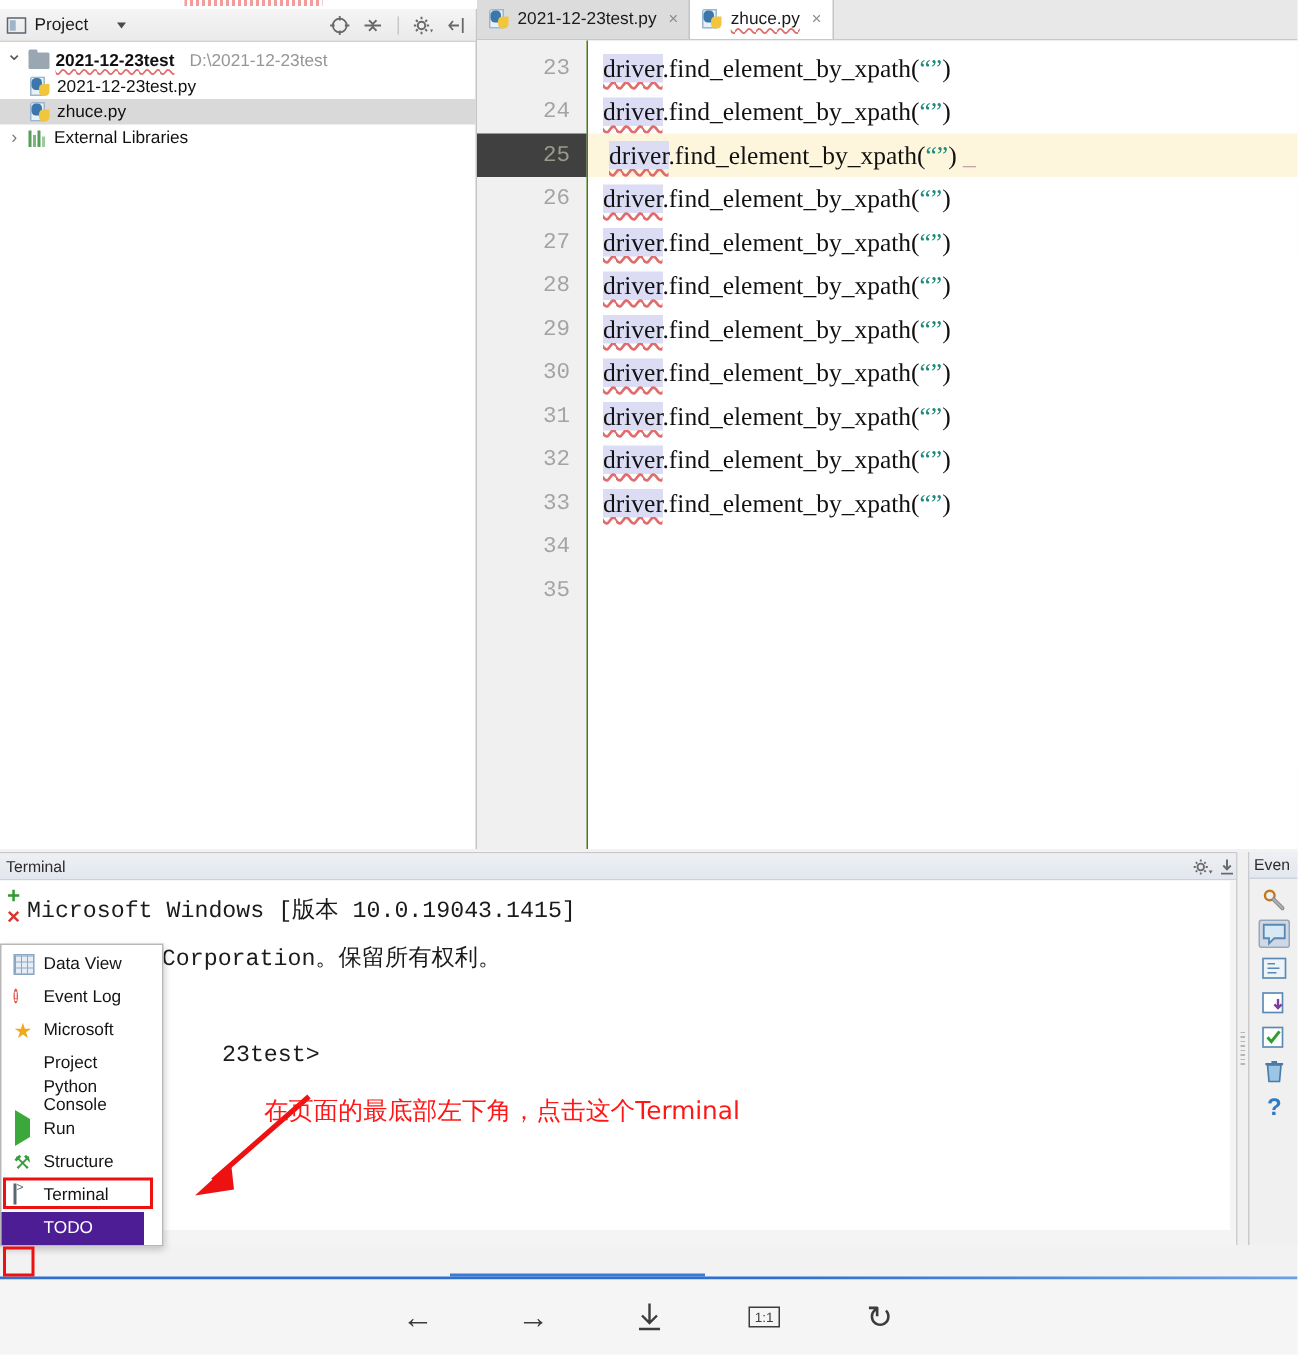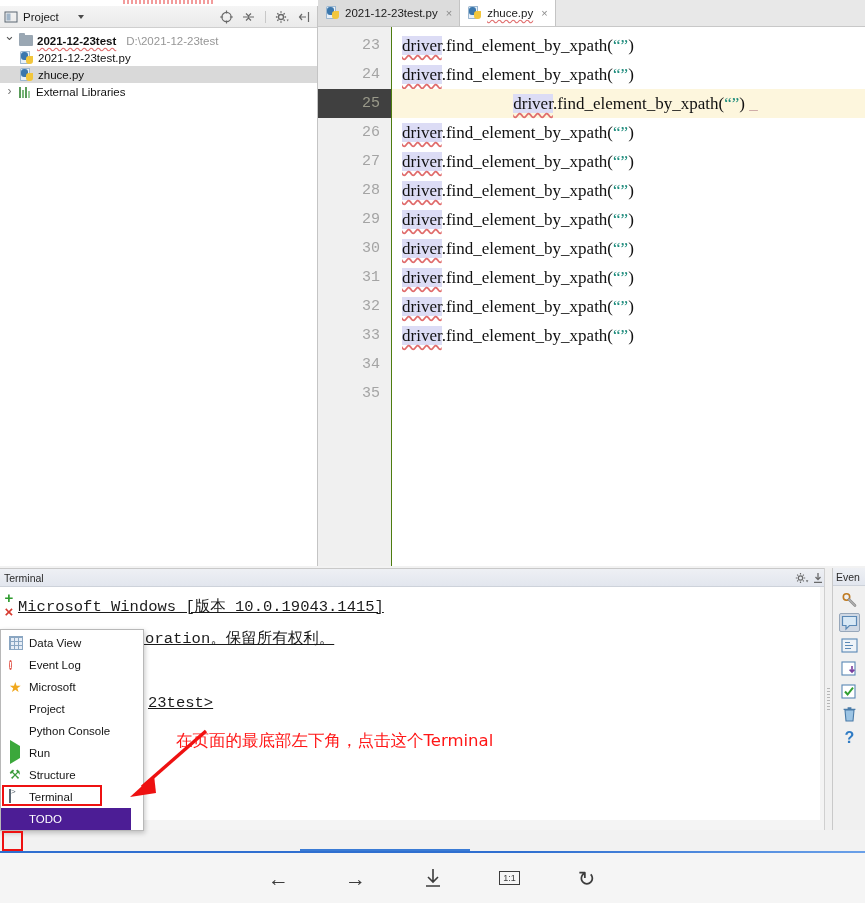--- a/index.html
+++ b/index.html
@@ -123,21 +123,21 @@
     height: 29px; line-height: 29px; text-align: right; padding-right: 11px;
     font-family: "Liberation Mono", monospace; font-size: 15px; color: #a4a4a4;
   }
   .gline.cur { background: #404040; color: #9a9a8a; }
   .codecol { flex: 1; position: relative; padding-top: 4px; }
   .cline {
     height: 29px; line-height: 29px; position: relative;
     font-family: "Liberation Serif", serif; font-size: 17px; color: #111;
     white-space: pre; padding-left: 10px;
   }
-  .cline.cur { background: #fdf6dd; padding-left: 14px; text-align: center; }
+  .cline.cur { background: #fdf6dd; padding-left: 14px; }
   .ident-hl { background: #dcdcf5; }
   .str { color: #1a8a7a; }
   .sq {
     text-decoration: underline; text-decoration-style: wavy;
     text-decoration-color: #e06c6c; text-underline-offset: 3px;
   }
   .caret-mark { color:#c8a0a0; }
 
   
   .mid-gap {
@@ -159,33 +159,33 @@
   .term-tool { width: 16px; height: 14px; position: relative; opacity: .8; }
   .term-body { position: relative; height: 243px; background: #fff; display: flex; }
   .term-gutter { width: 18px; flex: 0 0 18px; padding-top: 4px; text-align:center; }
   .tg-plus { color: #2e9b2e; font-size: 15px; line-height: 13px; font-weight: bold; }
   .tg-x { color: #d63a2f; font-size: 15px; line-height: 15px; font-weight: bold; }
   .term-text {
     flex: 1; position: relative;
     font-family: "Liberation Mono", monospace; font-size: 15.5px; color: #1b1b1b;
     padding-top: 4px;
   }
-  .tline { height: 32px; line-height: 32px; white-space: pre; text-decoration: underline; }
+  .tline { height: 32px; line-height: 32px; white-space: pre; }
   .tline.indent { padding-left: 62px; }
   .tline.prompt { padding-left: 130px; }
   .term-scroll-v {
     position: absolute; right: 0; top: 0; width: 10px; height: 243px; background: #f4f4f4;
   }
   .term-scroll-h {
     position: absolute; left: 0; bottom: 0; width: 820px; height: 10px; background: #f4f4f4;
   }
 
   
   .view-menu {
-    position: absolute; left: 0px; top: 629px; width: 144px;
+    position: absolute; left: 0px; top: 629px; width: 109px;
     background: #ffffff; border: 1px solid #b8b8b8;
     box-shadow: 1px 2px 5px rgba(0,0,0,.22); z-index: 40;
     padding: 2px 12px 0 0;
   }
   .vm-item {
     height: 22px; display: flex; align-items: center; gap: 6px;
     padding-left: 8px; font-size: 11.5px; color: #141414; position: relative;
   }
   .vm-item.selected { background: #4c1d95; color: #ffffff; }
   .vm-ico { width: 14px; height: 14px; flex: 0 0 14px; position: relative; }

